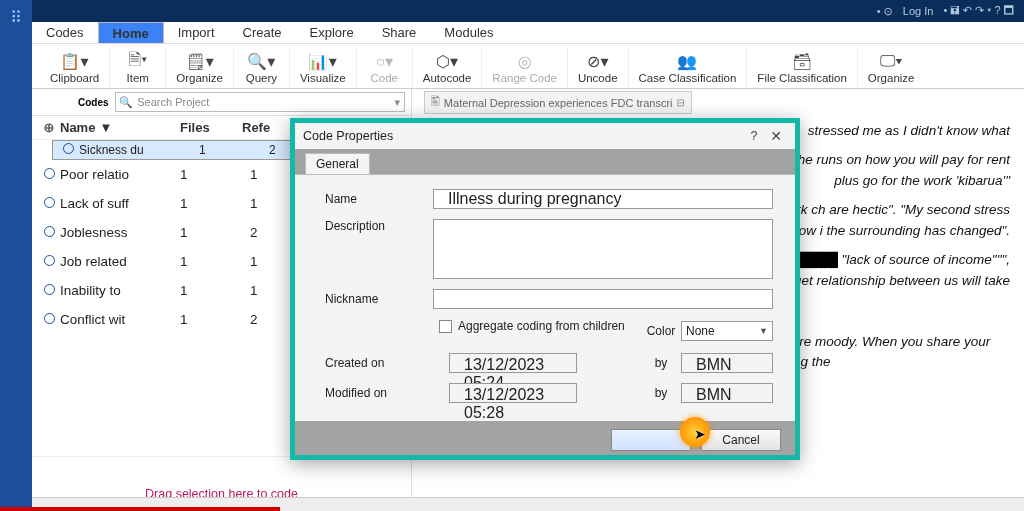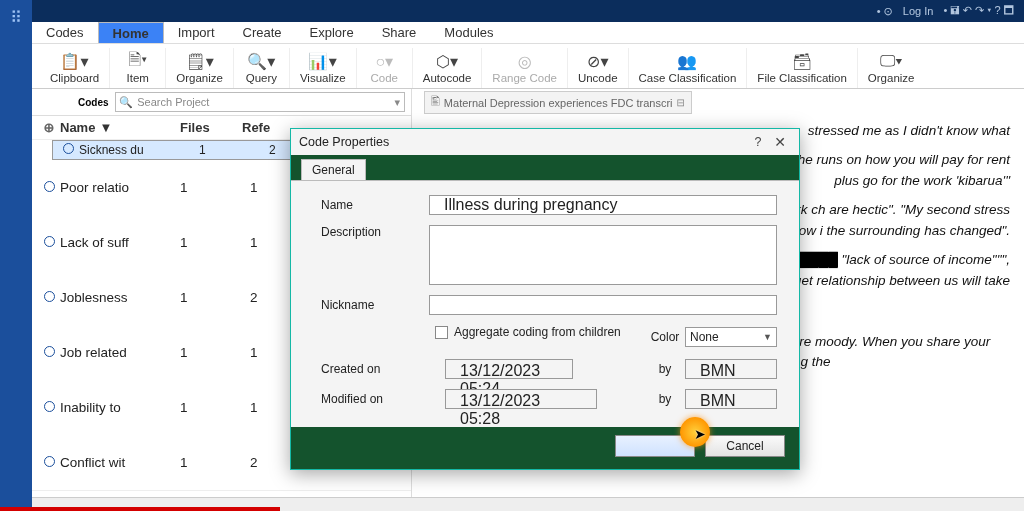--- a/index.html
+++ b/index.html
@@ -29,38 +29,38 @@
 
 .codes-panel { width: 380px; border-right: 1px solid #ddd; display: flex; flex-direction: column; background: #fff; }
 .codes-head { display: flex; align-items: center; gap: 6px; padding: 3px 6px; border-bottom: 1px solid #ddd; }
 .codes-head .lbl { font-weight: 700; font-size: 10px; margin-left: 40px; }
 .codes-head .search { flex: 1; display: flex; align-items: center; border: 1px solid #bbb; height: 20px; padding: 0 4px; font-size: 11px; color: #888; }
 .codes-cols { display: flex; font-size: 13px; font-weight: 600; border-bottom: 1px solid #eee; padding: 4px 6px; color: #333; }
 .codes-cols .c-add { width: 22px; text-align: center; color: #666; }
 .codes-cols .c-name { width: 120px; display:flex; align-items:center; gap:4px;}
 .codes-cols .c-files { width: 62px; }
 .codes-cols .c-ref { flex: 1; }
-.code-row { display: flex; align-items: center; font-size: 13.5px; padding: 20px 6px; color: #222; }
+.code-row { display: flex; align-items: center; font-size: 13.5px; padding: 7px 6px; color: #222; }
 .code-row.sel { background: #d6e9ff; margin-left: 20px; }
 .code-row .bullet { width: 22px; text-align:center; }
 .code-row .bullet span{ display:inline-block; width:11px; height:11px; border:1.5px solid #1b4f9c; border-radius:50%; }
 .code-row .c-name { width: 120px; white-space: nowrap; overflow: hidden; }
 .code-row .c-files { width: 70px; }
 .code-row .c-ref { flex: 1; }
 .drag-hint { color: #be185d; font-size: 12.5px; text-align: center; padding: 30px 14px 10px; border-top:1px solid #eee; margin-top:auto;}
 
 .doc-area { flex: 1; position: relative; overflow: hidden; background: #fff; }
 .doc-tab { position:absolute; top:2px; left:12px; font-size:11px; color:#666; border:1px solid #ccc; padding:1px 6px; background:#f3f3f3; display:flex; align-items:center; gap:4px;}
 .doc-tab .x{font-size:10px;color:#888;}
 .doc-body { position:absolute; top:24px; left:0; right:0; bottom:0; padding: 8px 14px; font-family: Georgia, "Times New Roman", serif; font-size: 13.5px; font-style: italic; color: #111; line-height: 1.55; }
 .doc-body p { margin-bottom: 8px; }
 .resp-hd { font-style: normal; font-weight: 700; font-family: "Times New Roman", serif; }
 .hl { background: #000; color: #000; }
 
-.dialog-wrap { position:absolute; left:290px; top:128px; width:510px; background:#14532d; border:1px solid #14b8a6; box-shadow:0 4px 18px rgba(0,0,0,.35); z-index:50; font-size:12px; color:#222; }
+.dialog-wrap { position:absolute; left:290px; top:118px; width:510px; background:#a3a3a3; border:5px solid #14b8a6; box-shadow:0 4px 18px rgba(0,0,0,.35); z-index:50; font-size:12px; color:#222; }
 .dlg-title { display:flex; align-items:center; padding:5px 8px; font-size:12.5px; background:#f4f4f4; }
 .dlg-title .t { flex:1; }
 .dlg-title .q { width:22px; text-align:center; color:#444; cursor:pointer;}
 .dlg-title .x { width:22px; text-align:center; color:#444; cursor:pointer; font-size:14px;}
 .dlg-tabs { padding: 4px 10px 0; }
 .dlg-tabs .tab { display:inline-block; padding:3px 10px; border:1px solid #bbb; border-bottom:none; background:#f4f4f4; font-size:12px; }
 .dlg-body { border-top:1px solid #bbb; padding:14px 22px 8px 30px; background:#f4f4f4; }
 .fld { display:flex; align-items:center; margin-bottom:10px; }
 .fld.top { align-items:flex-start; }
 .fld .lab { width:108px; font-size:12px; color:#222; }
@@ -68,21 +68,21 @@
 .fld textarea { flex:1; height:60px; border:1px solid #999; background:#fff; font-size:12px; padding:3px 5px; resize:none; }
 .fld .ro { background:#f4f4f4; }
 .fld.two { gap: 16px; }
 .fld.two .sub { display:flex; align-items:center; }
 .fld.two .lab2 { width:40px; text-align:center; font-size:12px; }
 .fld.two .ro.sm, .fld.two .sel { width:92px; flex:none; }
 .sel { height:20px; border:1px solid #999; background:#fff; font-size:12px; display:flex; align-items:center; justify-content:space-between; padding:0 4px;}
 .sel .dd{font-size:9px;color:#555;}
 .agg { display:flex; align-items:center; gap:6px; margin-left:108px; margin-bottom:10px; }
 .agg .cb { width:13px; height:13px; border:1px solid #888; background:#fff; }
-.dlg-btns { display:flex; justify-content:flex-end; gap:10px; padding:8px 14px 12px; }
+.dlg-btns { display:flex; justify-content:flex-end; gap:10px; padding:8px 14px 4px; }
 .dlg-btns .btn { width:80px; height:22px; border:1px solid #888; background:linear-gradient(#fafafa,#e3e3e3); font-size:12px; text-align:center; line-height:20px; cursor:pointer; }
 .dlg-btns .btn.ok { background:linear-gradient(#e8f1ff,#cfe2ff); }
 
 .cursor-ring { position:absolute; width:30px; height:30px; border-radius:50%; background:radial-gradient(circle,#ffcf3a 0%,#ff9500 72%,#e67300 100%); z-index:60; box-shadow:0 0 6px rgba(255,140,0,.7);}
 .cursor-arrow{position:absolute;z-index:61;font-size:14px;color:#000;text-shadow:0 0 2px #fff;}
 
 .bottom-strip{position:absolute;left:32px;right:0;bottom:0;height:14px;background:#eee;border-top:1px solid #ccc;}
 .red-bar{position:absolute;left:0;bottom:0;height:4px;width:280px;background:#d40000;z-index:70;}
 </style>
 </head>
@@ -286,21 +286,21 @@
     <div class="fld two">
       <div class="lab">Created on</div>
       <div class="ro" style="width:128px;flex:none">13/12/2023 05:24</div>
       <div class="sub" style="margin-left:auto">
         <div class="lab2">by</div>
         <div class="ro sm">BMN</div>
       </div>
     </div>
     <div class="fld two">
       <div class="lab">Modified on</div>
-      <div class="ro" style="width:152px;flex:none">13/12/2023 05:28</div>
+      <div class="ro" style="width:128px;flex:none">13/12/2023 05:28</div>
       <div class="sub" style="margin-left:auto">
         <div class="lab2">by</div>
         <div class="ro sm">BMN</div>
       </div>
     </div>
   </div>
   <div class="dlg-btns">
     <div class="btn ok"></div>
     <div class="btn">Cancel</div>
   </div>

